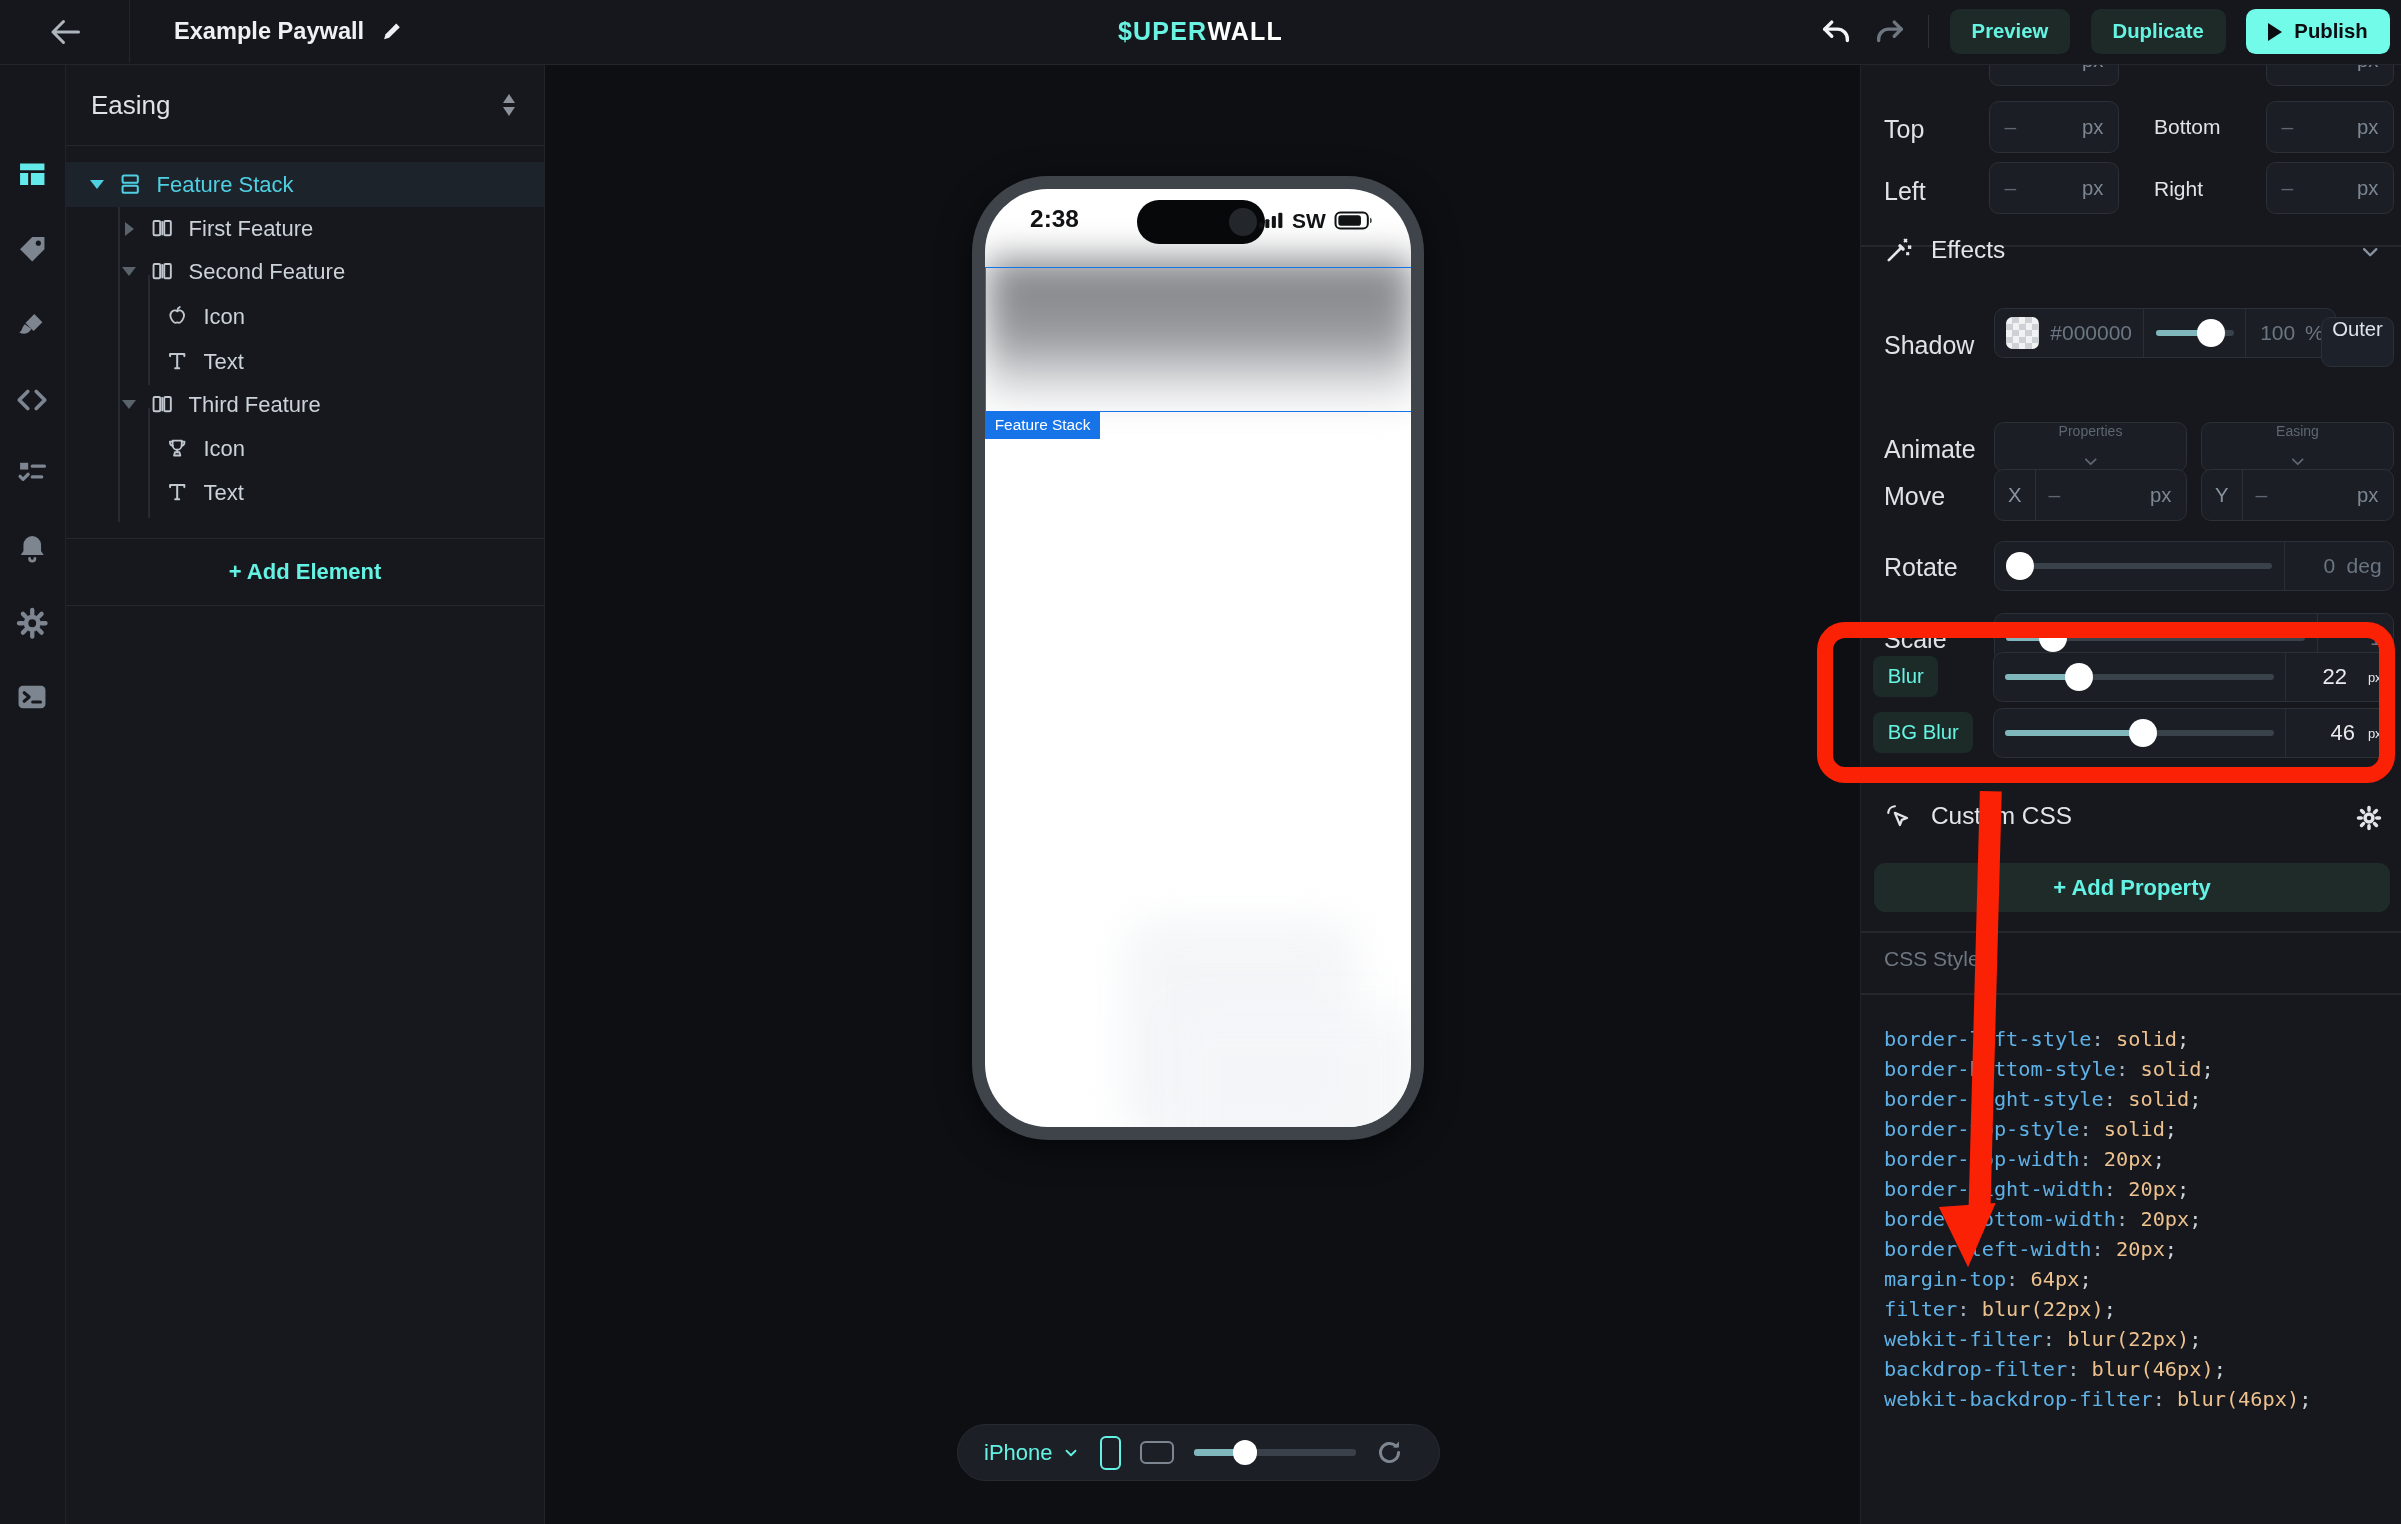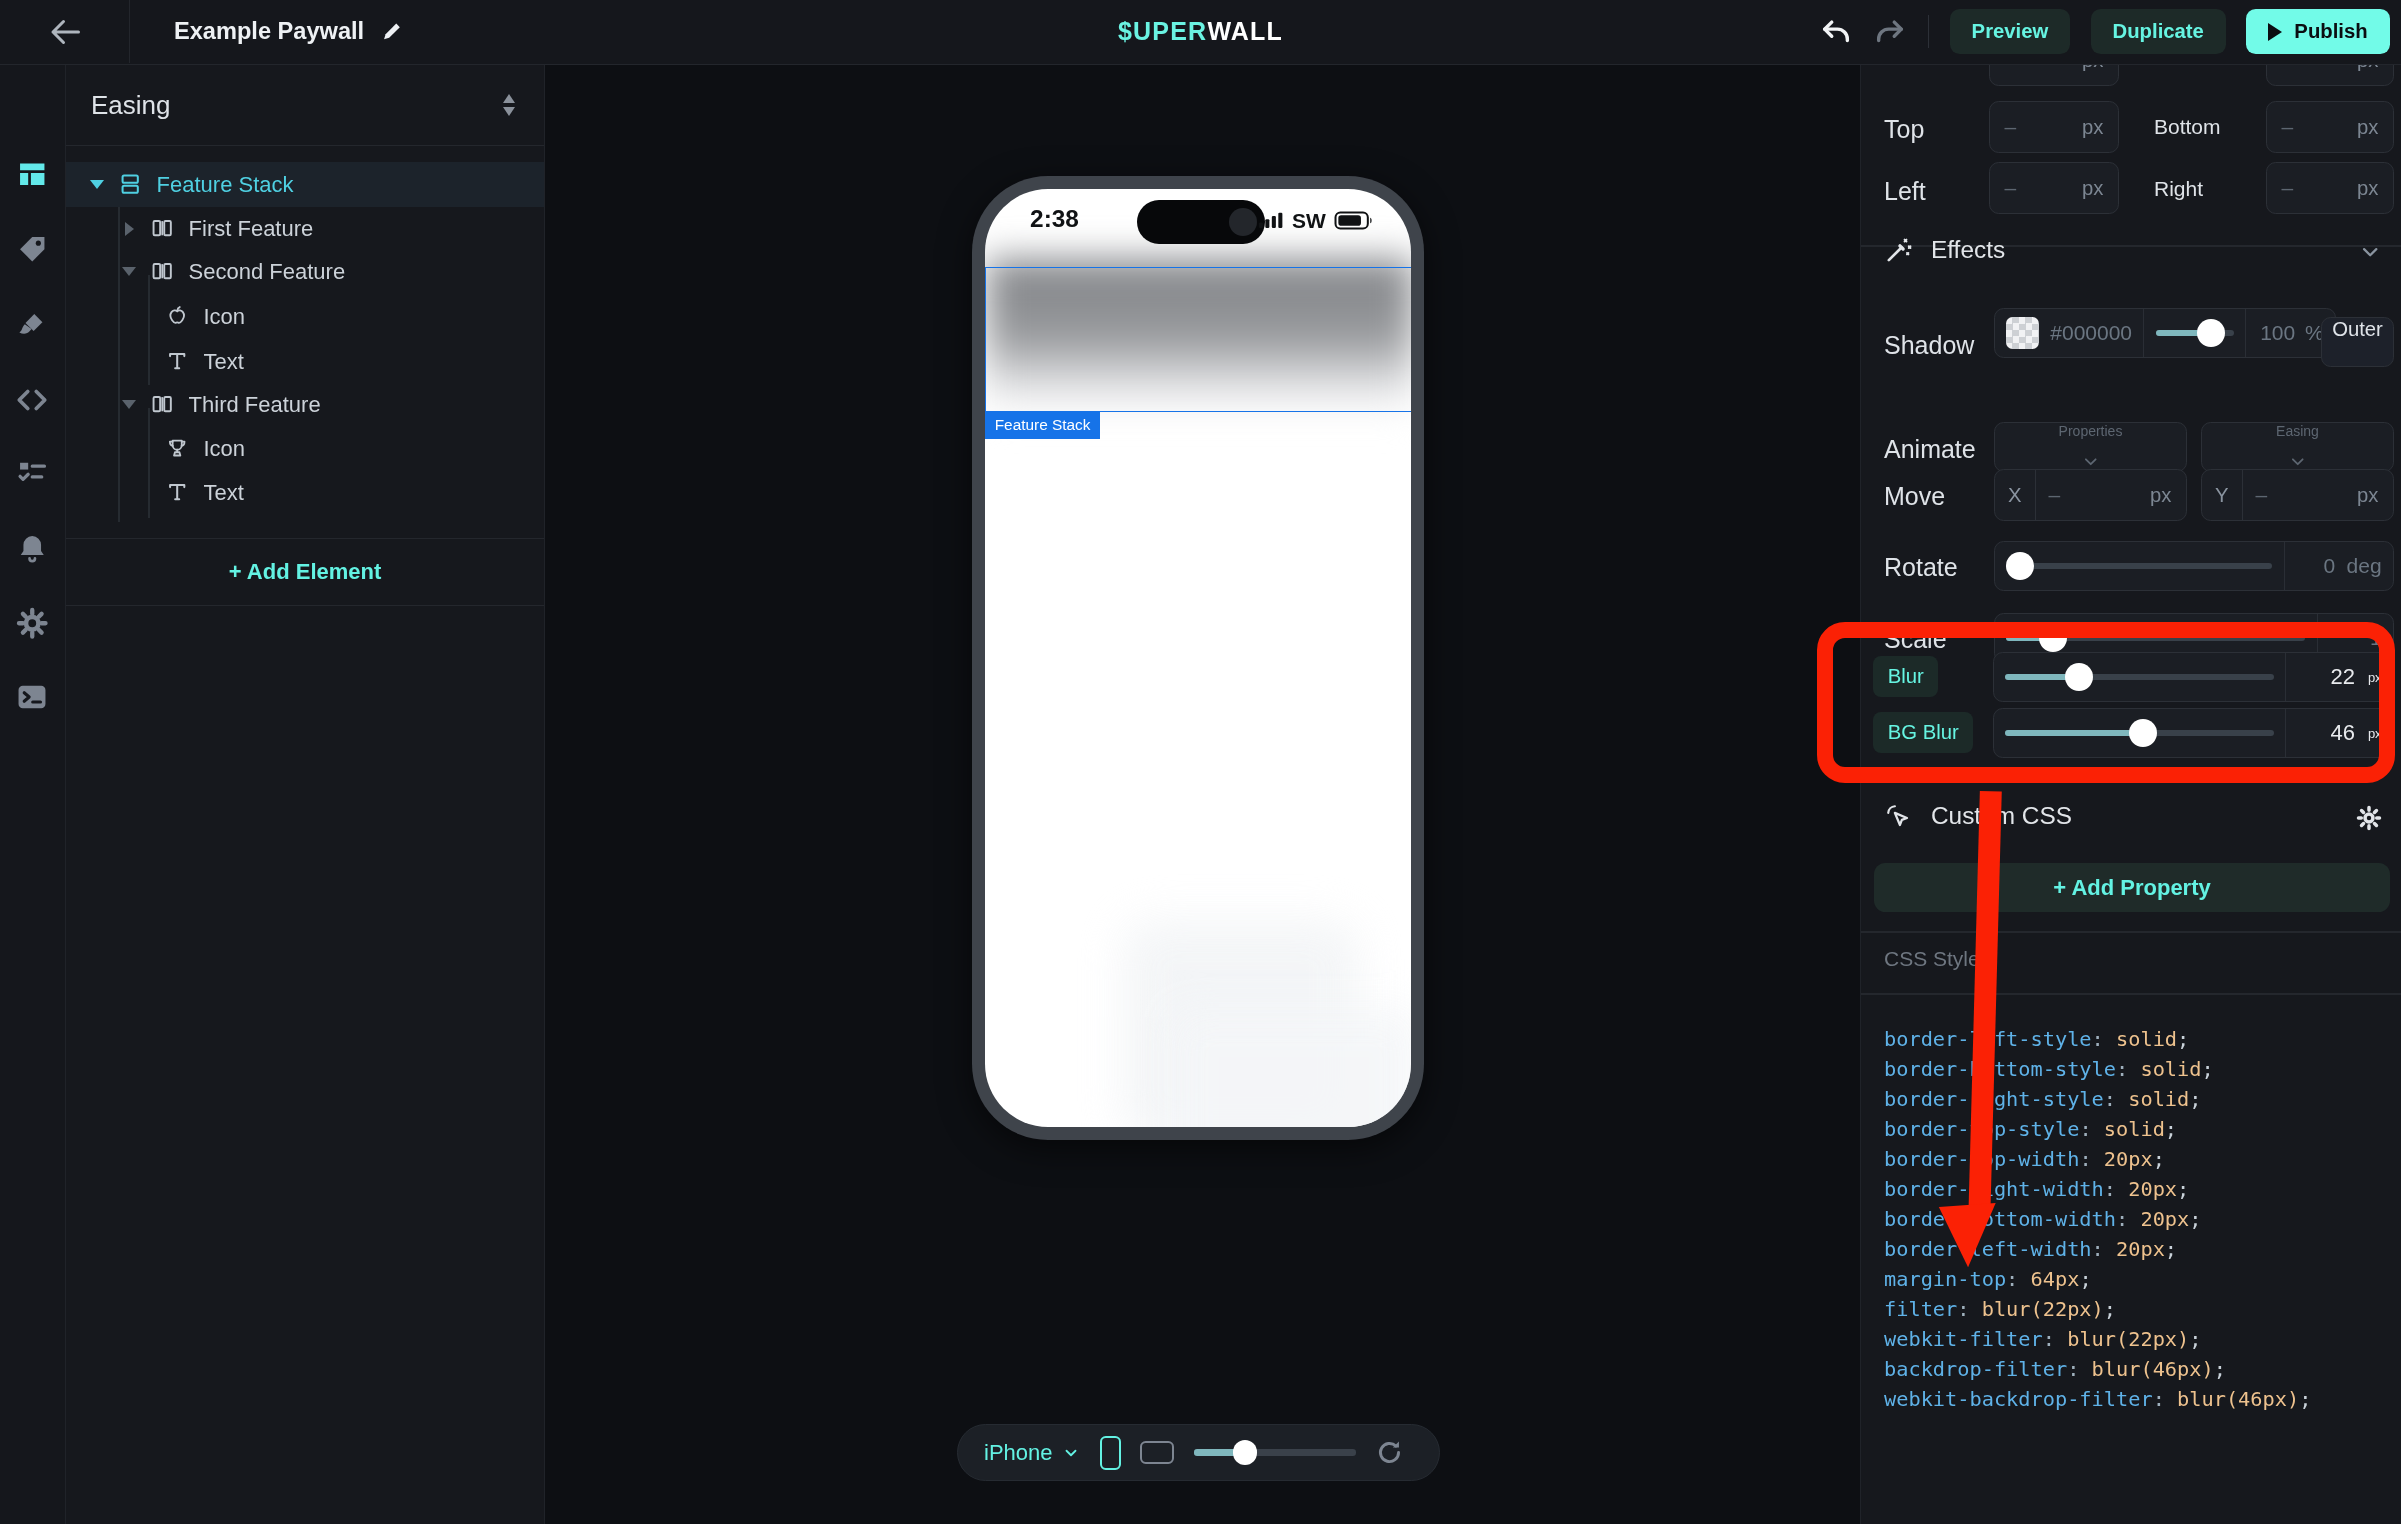--- a/index.html
+++ b/index.html
@@ -545,21 +545,21 @@
     <span>Blur</span>
   </div>
   <div class="ctl-group" style="left:132px; top:587px; width:401px">
     <div class="seg" style="flex:3.2">
       <div class="mini-slider">
         <div class="track"></div>
           <div class="fill" style="width:73px"></div>
         <div class="knob" style="left:60px"></div>
       </div>
     </div>
-    <div class="seg" style="flex:1; gap:13px; justify-content:flex-end">
+    <div class="seg" style="flex:1; gap:21px; justify-content:flex-end">
       <span class="whiteval">22</span>
       <span class="unit">px</span>
     </div>
   </div>
 
   <div class="badge" style="left:12.2px; top:647px">
     <span>BG Blur</span>
   </div>
   <div class="ctl-group" style="left:132px; top:643px; width:401px">
     <div class="seg" style="flex:3.2">

